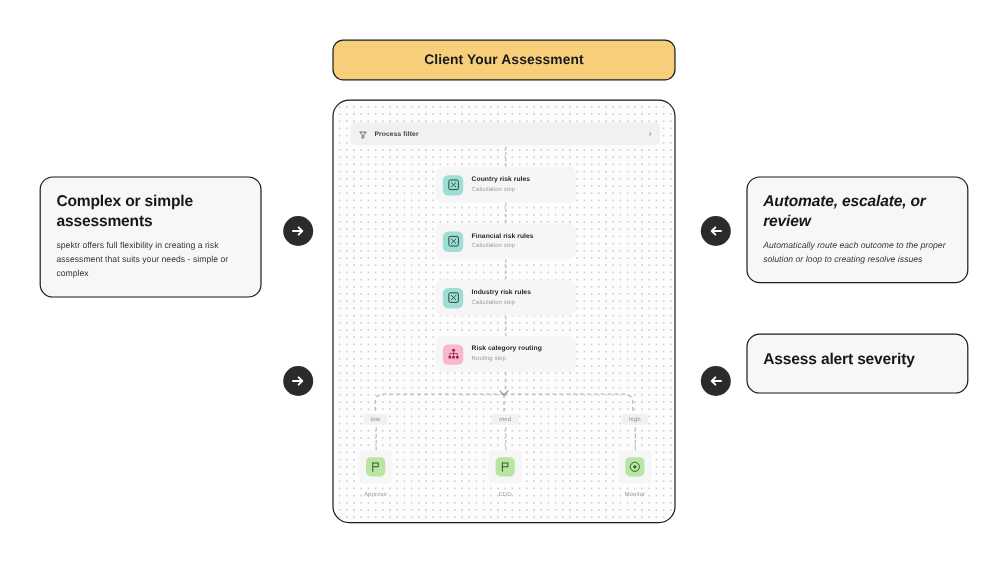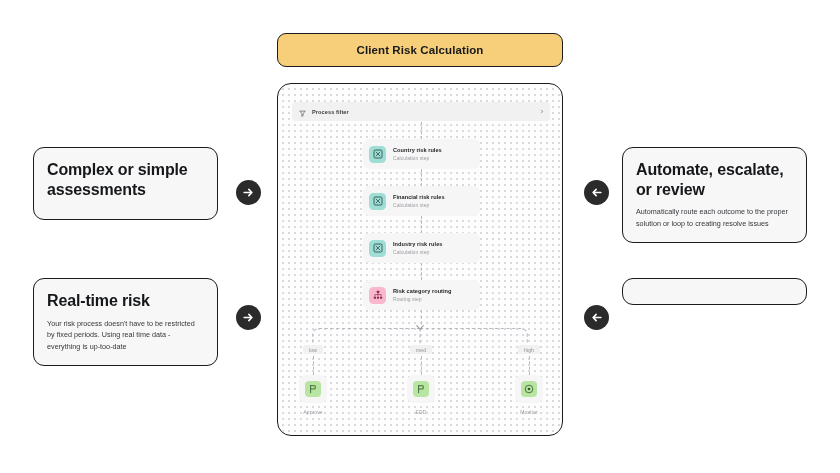--- a/index.html
+++ b/index.html
@@ -181,37 +181,37 @@
 
   
   .callout {
     position: absolute;
     background: #f7f7f7;
     border: 1.6px solid #1b1b1b;
     border-radius: 11px;
     padding: 12px 13px 13px 13px;
   }
   .callout h3 {
-    font-size: 16px;
+    font-size: 13px;
     font-weight: bold;
     color: #15171a;
     line-height: 1.22;
     letter-spacing: -.15px;
     margin-bottom: 7px;
   }
   .callout p {
     font-size: 7.2px;
     color: #33363a;
     line-height: 1.62;
     letter-spacing: .02px;
   }
 
   .c-tl { left: 33px;  top: 147px; width: 185px; }
   .c-bl { left: 33px;  top: 278px; width: 185px; }
-  .c-tr { left: 622px; top: 147px; width: 185px; }
+  .c-tr { left: 622px; top: 147px; width: 185px; font-style: italic; }
   .c-br { left: 622px; top: 278px; width: 185px; }
 
   
   .arrow-badge {
     position: absolute;
     width: 25px;
     height: 25px;
     border-radius: 50%;
     background: #2b2b2b;
     display: flex;
@@ -222,21 +222,21 @@
   .a-bl { left: 236px; top: 305px; }
   .a-tr { left: 584px; top: 180px; }
   .a-br { left: 584px; top: 305px; }
 </style>
 </head>
 <body>
 
 <div id="stage">
 
   <div class="title-banner">
-    <span class="txt">Client Risk Calculation</span>
+    <span class="txt">Client Your Assessment</span>
   </div>
 
   <div class="canvas-panel">
     <div class="dotgrid"></div>
 
     <div class="filter-bar">
       <span>
         <svg width="7" height="7" viewBox="0 0 14 14">
           <path d="M1.6 2.2h10.8l-4.1 4.9v4.2l-2.6 1.4V7.1z" fill="none" stroke="#4a4d51" stroke-width="1.3" stroke-linejoin="round"></path>
         </svg>
@@ -345,33 +345,31 @@
           <circle cx="8" cy="8" r="6.1" fill="none" stroke="#2f5a28" stroke-width="1.3"></circle>
           <circle cx="8" cy="8" r="2.1" fill="#2f5a28"></circle>
         </svg>
       </span>
     </div>
     <div class="term-label" style="left:221px; top:325px;">Monitor</div>
   </div>
 
   <div class="callout c-tl">
     <h3>Complex or simple assessments</h3>
-  </div>
-
-  <div class="callout c-bl">
-    <h3>Real-time risk</h3>
-    <p>Your risk process doesn't have to be restricted by fixed periods. Using real time data - everything is up-too-date</p>
-  </div>
+    <p>spektr offers full flexibility in creating a risk assessment that suits your needs - simple or complex</p>
+  </div>
+
 
   <div class="callout c-tr">
     <h3>Automate, escalate, or review</h3>
     <p>Automatically route each outcome to the proper solution or loop to creating resolve issues</p>
   </div>
 
   <div class="callout c-br">
+    <h3>Assess alert severity</h3>
   </div>
 
   <div class="arrow-badge a-tl">
     <svg width="13" height="13" viewBox="0 0 16 16">
       <path d="M2.6 8h9.3M8.4 4.2L12.2 8l-3.8 3.8" fill="none" stroke="#ffffff" stroke-width="1.9" stroke-linecap="round" stroke-linejoin="round"></path>
     </svg>
   </div>
   <div class="arrow-badge a-bl">
     <svg width="13" height="13" viewBox="0 0 16 16">
       <path d="M2.6 8h9.3M8.4 4.2L12.2 8l-3.8 3.8" fill="none" stroke="#ffffff" stroke-width="1.9" stroke-linecap="round" stroke-linejoin="round"></path>

